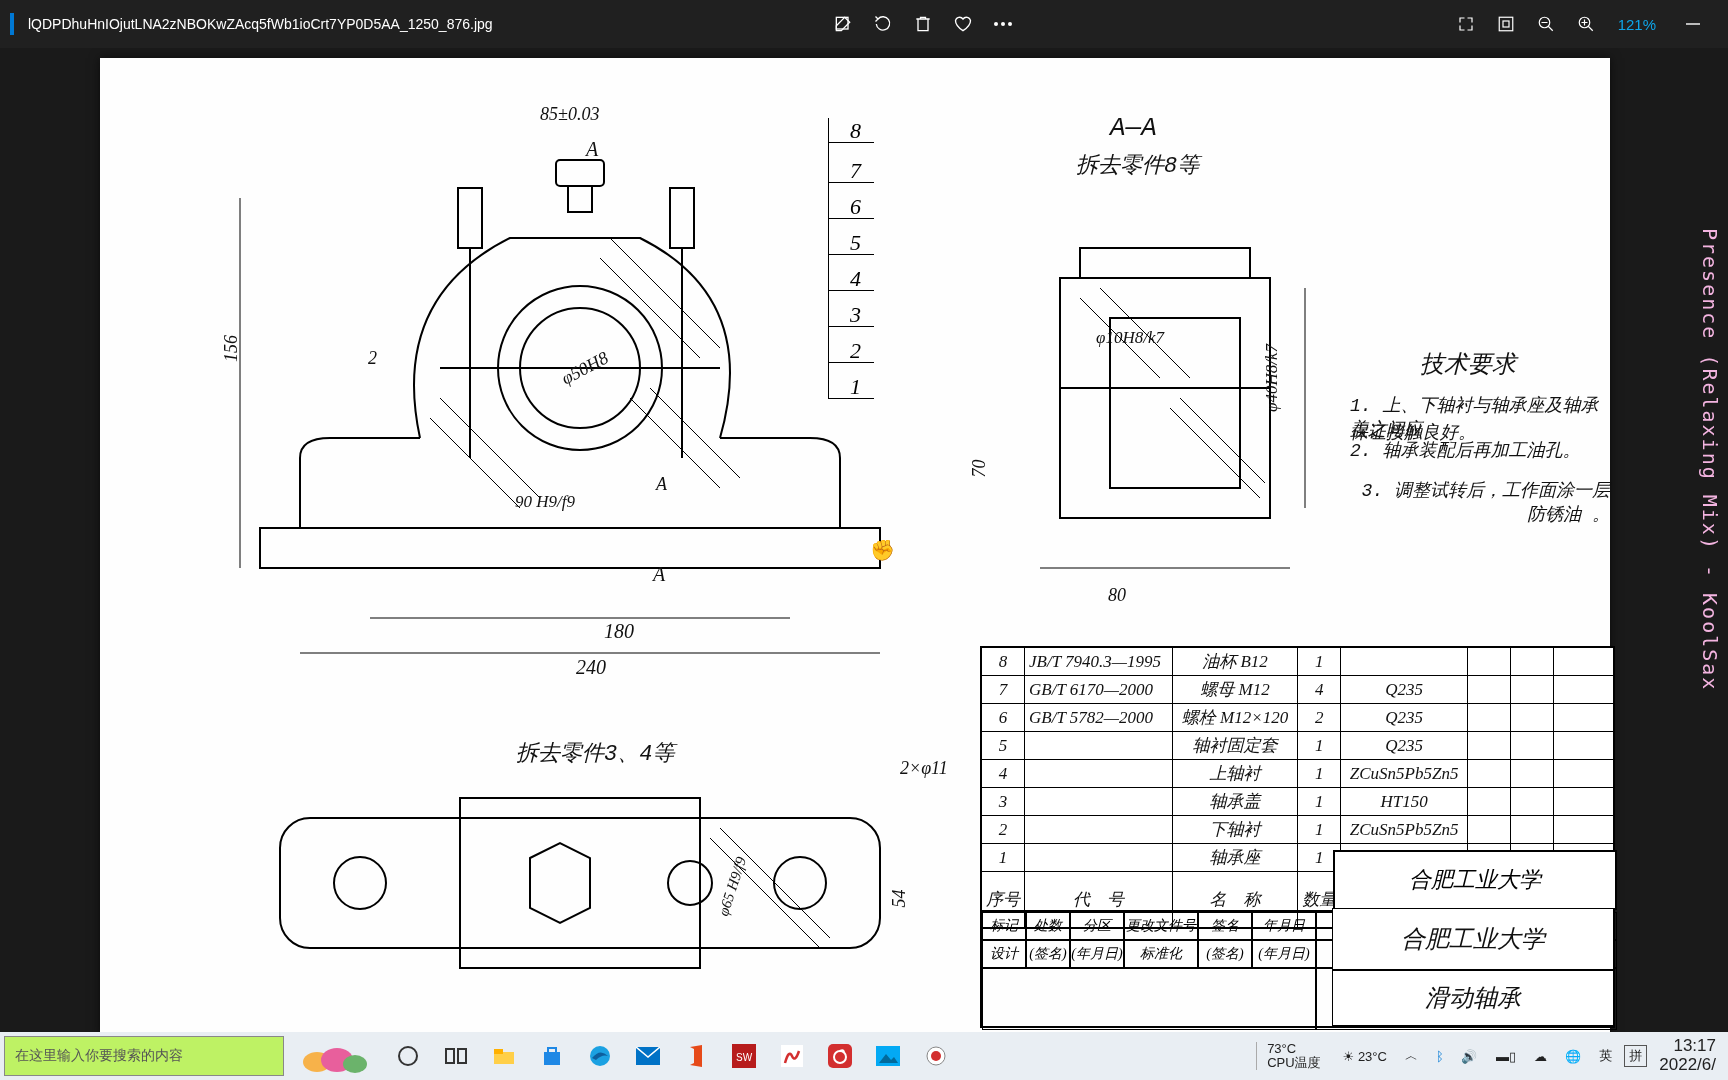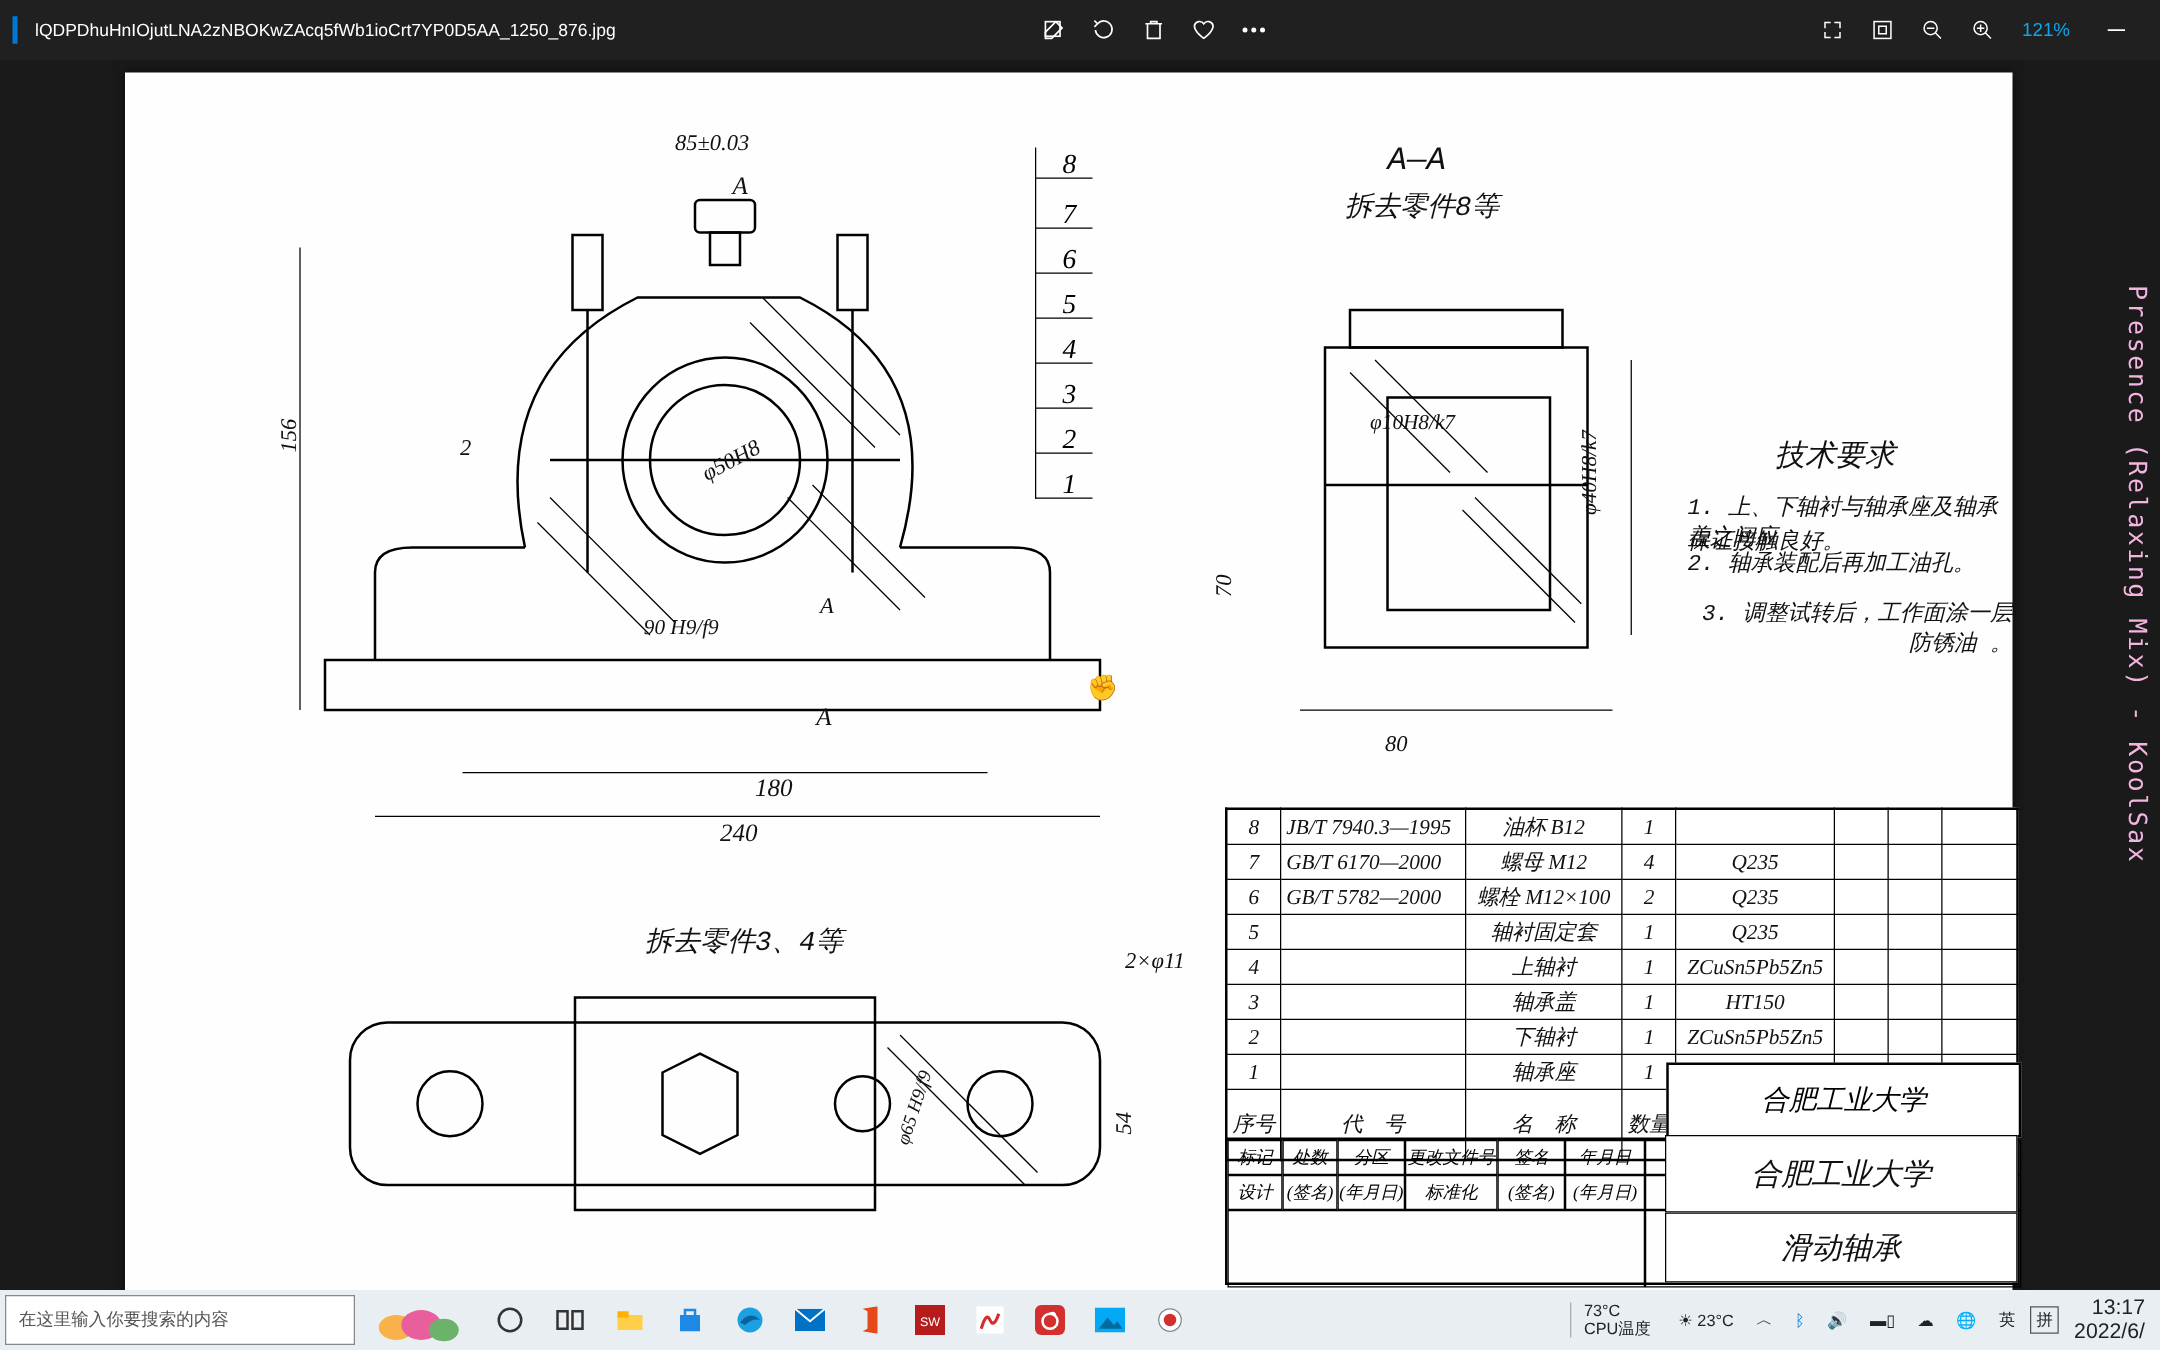--- a/index.html
+++ b/index.html
@@ -113,21 +113,21 @@
     bottom: 0; left: 0; right: 0; height: 48px;
     background: #e9eef3;
     display: flex;
     align-items: center;
     font-size: 14px;
     color: #222;
   }
   .searchbox {
     height: 40px; width: 280px;
     border: 1px solid #888;
-    background: #ffffff;
+    background: #bef264;
     display: flex; align-items: center;
     padding: 0 10px;
     margin-left: 4px;
   }
   .weather-widget {
     width: 100px; height: 44px;
     display: flex; align-items: center; justify-content: center;
   }
   .task-icon {
     width: 48px; height: 48px;
@@ -351,21 +351,21 @@
               <td style="width:140px">螺母 M12</td>
               <td style="width:28px">4</td>
               <td style="width:140px">Q235</td>
               <td style="width:40px"></td>
               <td style="width:40px"></td>
               <td></td>
             </tr>
             <tr>
               <td style="width:24px">6</td>
               <td style="width:158px;text-align:left;padding-left:4px">GB/T 5782—2000</td>
-              <td style="width:140px">螺栓 M12×100</td>
+              <td style="width:140px">螺栓 M12×120</td>
               <td style="width:28px">2</td>
               <td style="width:140px">Q235</td>
               <td style="width:40px"></td>
               <td style="width:40px"></td>
               <td></td>
             </tr>
             <tr>
               <td style="width:24px">5</td>
               <td style="width:158px;text-align:left;padding-left:4px"></td>
               <td style="width:140px">轴衬固定套</td>

